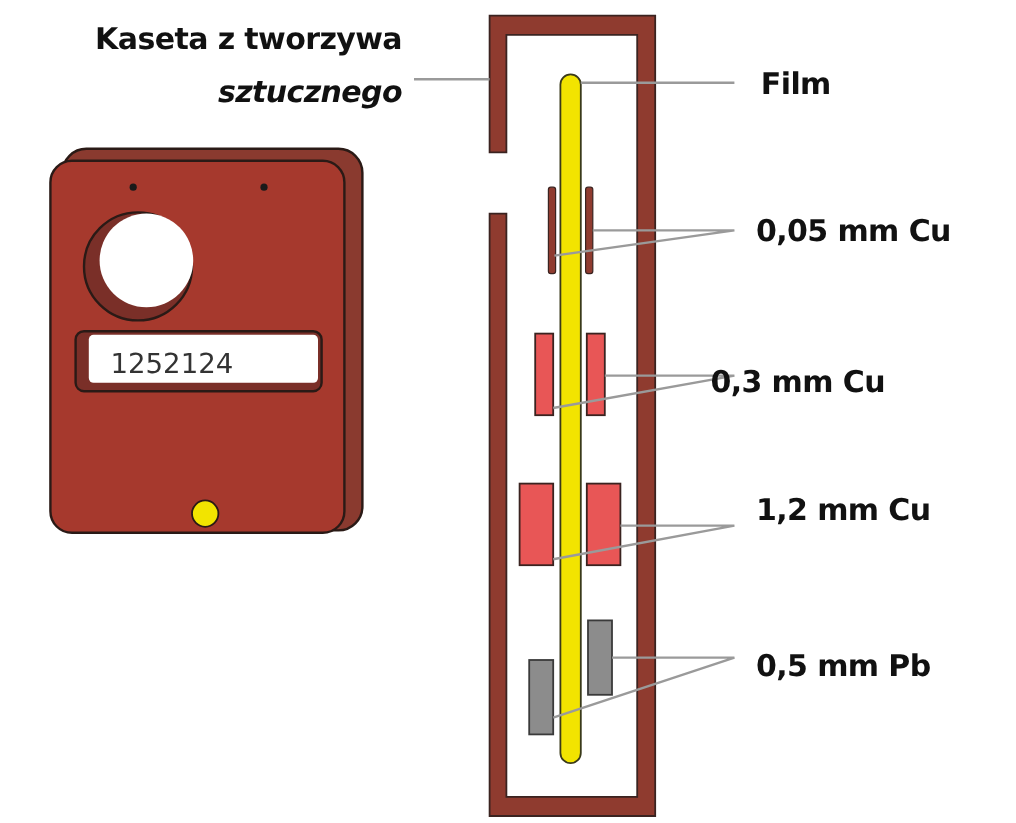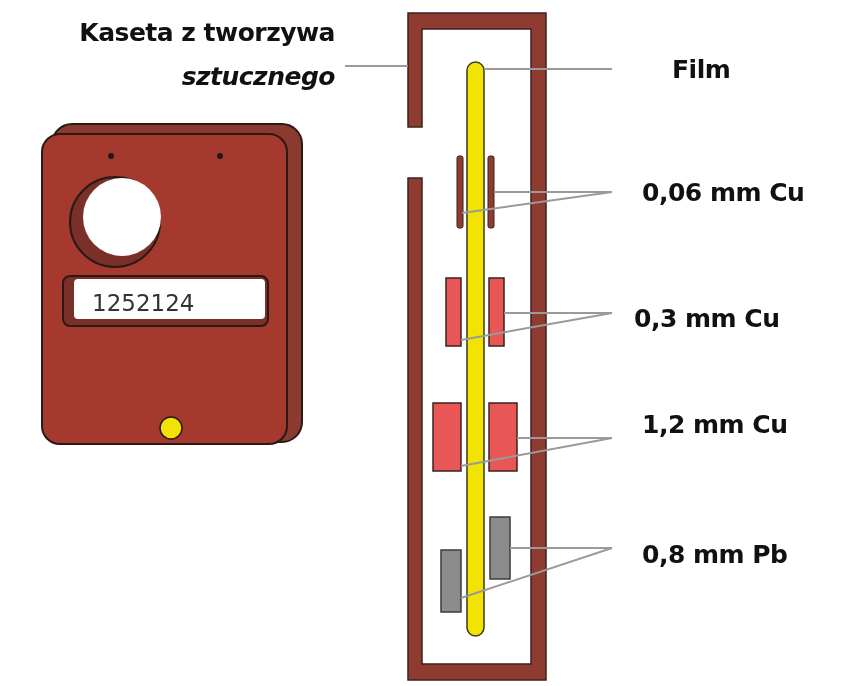--- a/index.html
+++ b/index.html
@@ -1,18 +1,18 @@
 <!DOCTYPE html>
 <html><head>
 <meta charset="utf-8">
 <style>
   html,body{margin:0;padding:0;background:#ffffff;}
   body{width:847px;height:686px;overflow:hidden;position:relative;font-family:"Liberation Sans","DejaVu Sans",sans-serif;}
   svg{position:absolute;left:0;top:0;}
-  .lbl{position:absolute;font-family:"DejaVu Sans","Liberation Sans",sans-serif;font-weight:bold;font-size:25px;color:#111;white-space:nowrap;letter-spacing:-0.5px;margin-left:12px;}
+  .lbl{position:absolute;font-family:"DejaVu Sans","Liberation Sans",sans-serif;font-weight:bold;font-size:25px;color:#111;white-space:nowrap;letter-spacing:-0.5px;}
   .lbl.r{text-align:right;}
   .badge-num{font-family:"DejaVu Sans","Liberation Sans",sans-serif;font-size:23px;fill:#333;}
 </style>
 </head>
 <body>
 
 <svg width="847" height="686" viewBox="0 0 847 686">
 
   <g>
 
@@ -58,17 +58,17 @@
     <polyline points="494,192 612,192 462,213"></polyline>
     <polyline points="504,313 612,313 461,340"></polyline>
     <polyline points="517,438 612,438 461,466"></polyline>
     <polyline points="510,548 612,548 461,598"></polyline>
   </g>
 </svg>
 
 <div class="lbl r" style="right:512px;top:18px;">Kaseta z tworzywa</div>
 <div class="lbl r" style="right:512px;top:62px;font-style:italic;">sztucznego</div>
 
-<div class="lbl" style="left:660px;top:55px;">Film</div>
-<div class="lbl" style="left:630px;top:178px;">0,06 mm Cu</div>
-<div class="lbl" style="left:622px;top:304px;text-align:center;">0,3 mm Cu</div>
+<div class="lbl" style="left:634px;top:55px;">Film</div>
+<div class="lbl" style="left:630px;top:178px;">0,05 mm Cu</div>
+<div class="lbl" style="left:592px;top:304px;text-align:center;">0,3 mm Cu</div>
 <div class="lbl" style="left:630px;top:410px;">1,2 mm Cu</div>
-<div class="lbl" style="left:630px;top:540px;">0,8 mm Pb</div>
+<div class="lbl" style="left:630px;top:540px;">0,5 mm Pb</div>
 
 </body></html>

